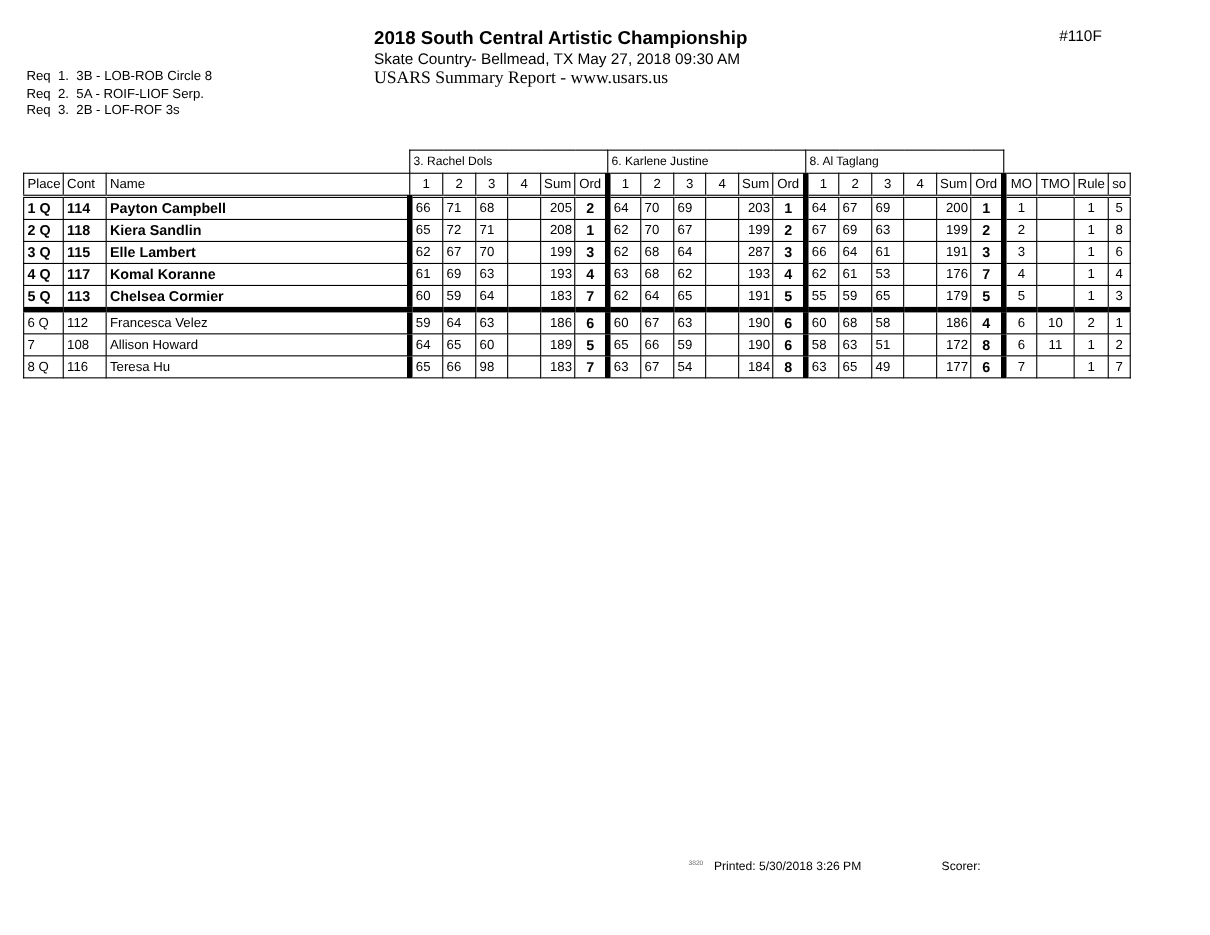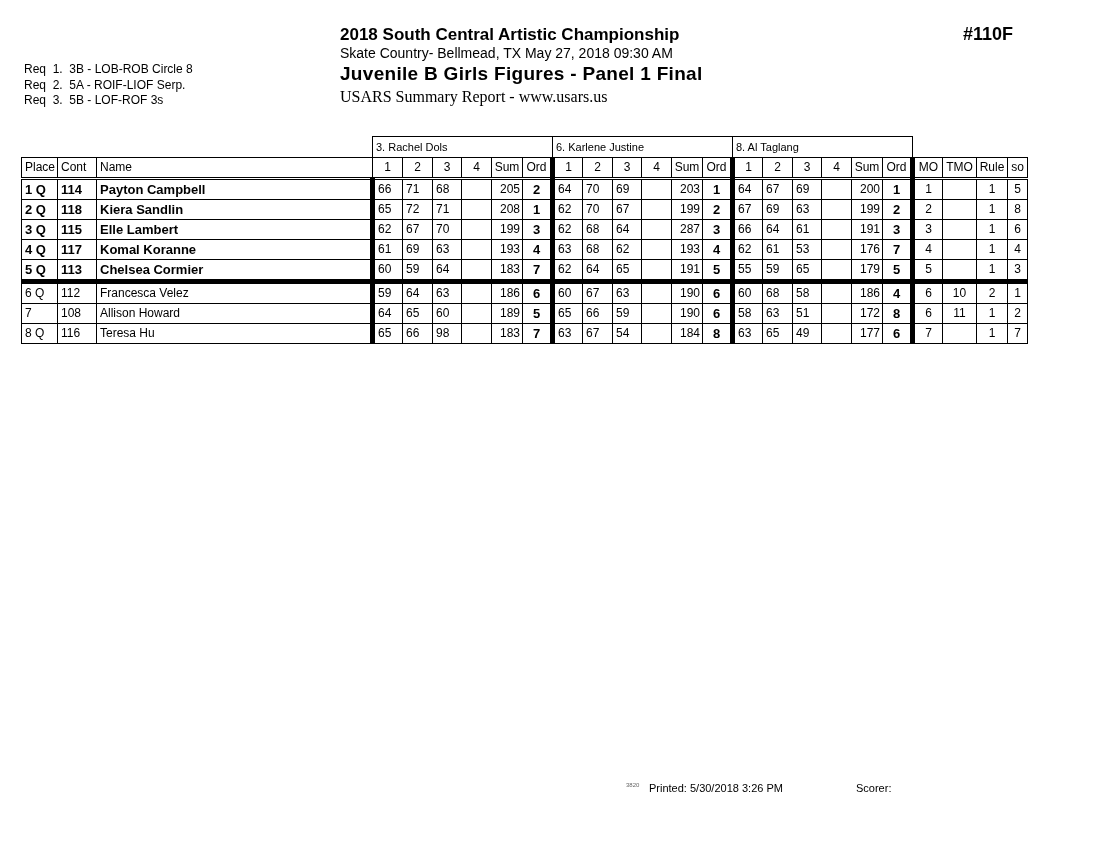--- a/index.html
+++ b/index.html
@@ -4,21 +4,21 @@
 <style>
   html, body { margin:0; padding:0; background:#ffffff; }
   body { width:1100px; height:850px; position:relative; overflow:hidden; font-family:"Liberation Sans", sans-serif; color:#000; }
   .reqs { position:absolute; left:24px; top:25px; font-size:12px; line-height:15.5px;margin-top:37px; }
   .reqs div { white-space:pre; }
   .header { position:absolute; left:340px; top:24px; width:420px; text-align:left; }
   .h-title { font-size:17px; font-weight:bold; line-height:21px; }
   .h-venue { font-size:14px; line-height:16px; }
   .h-event { font-size:19px; font-weight:bold; line-height:26px; letter-spacing:0.3px; }
   .h-report { font-size:16px; line-height:20px;font-family:Liberation Serif, serif; }
-  .event-no { position:absolute; left:963px; top:24px; font-size:18px; font-weight:bold; }
+  .event-no { position:absolute; left:963px; top:24px; font-size:14px; font-weight:normal; }
 
   table.results { position:absolute; left:21px; top:136px; border-collapse:collapse; font-size:12px; table-layout:fixed; }
   table.results td { padding:0 0 0 3px; height:19px; line-height:19px; white-space:nowrap; overflow:hidden; border:1px solid #000; }
   table.results tr.judges td { height:20px; font-size:11px; }
   table.results tr.judges td.blank { border:none; }
   table.results tr.colhdr td { border-bottom:3px double #000; }
   table.results td.c { text-align:center; padding:0; }
   table.results td.r { text-align:right; padding:0 2px 0 0; }
   table.results td.ord { border-right:5px solid #000; text-align:center; padding:0; font-weight:bold; font-size:13px; }
   table.results td.ordh { border-right:5px solid #000; text-align:center; padding:0;margin-top:44px; }
@@ -30,27 +30,26 @@
   .footer-code { position:absolute; left:626px; top:782px; font-size:6px; color:#666; }
   .footer-printed { position:absolute; left:649px; top:782px; font-size:11px;text-align:center; }
   .footer-scorer { position:absolute; left:856px; top:782px; font-size:11px; }
 </style>
 </head>
 <body>
 
 <div class="reqs">
   <div>Req  1.  3B - LOB-ROB Circle 8</div>
   <div>Req  2.  5A - ROIF-LIOF Serp.</div>
-  <div>Req  3.  5B - LOF-ROF 3s</div>
+  <div>Req  3.  2B - LOF-ROF 3s</div>
 </div>
 
 <div class="header">
   <div class="h-title">2018 South Central Artistic Championship</div>
   <div class="h-venue">Skate Country- Bellmead, TX  May 27, 2018  09:30 AM</div>
-  <div class="h-event">Juvenile B Girls Figures - Panel 1 Final</div>
   <div class="h-report">USARS Summary Report - www.usars.us</div>
 </div>
 <div class="event-no">#110F</div>
 
 <table class="results">
   <colgroup>
     <col style="width:36px">
       <col style="width:39px">
       <col style="width:276px">
     <col style="width:30px">

